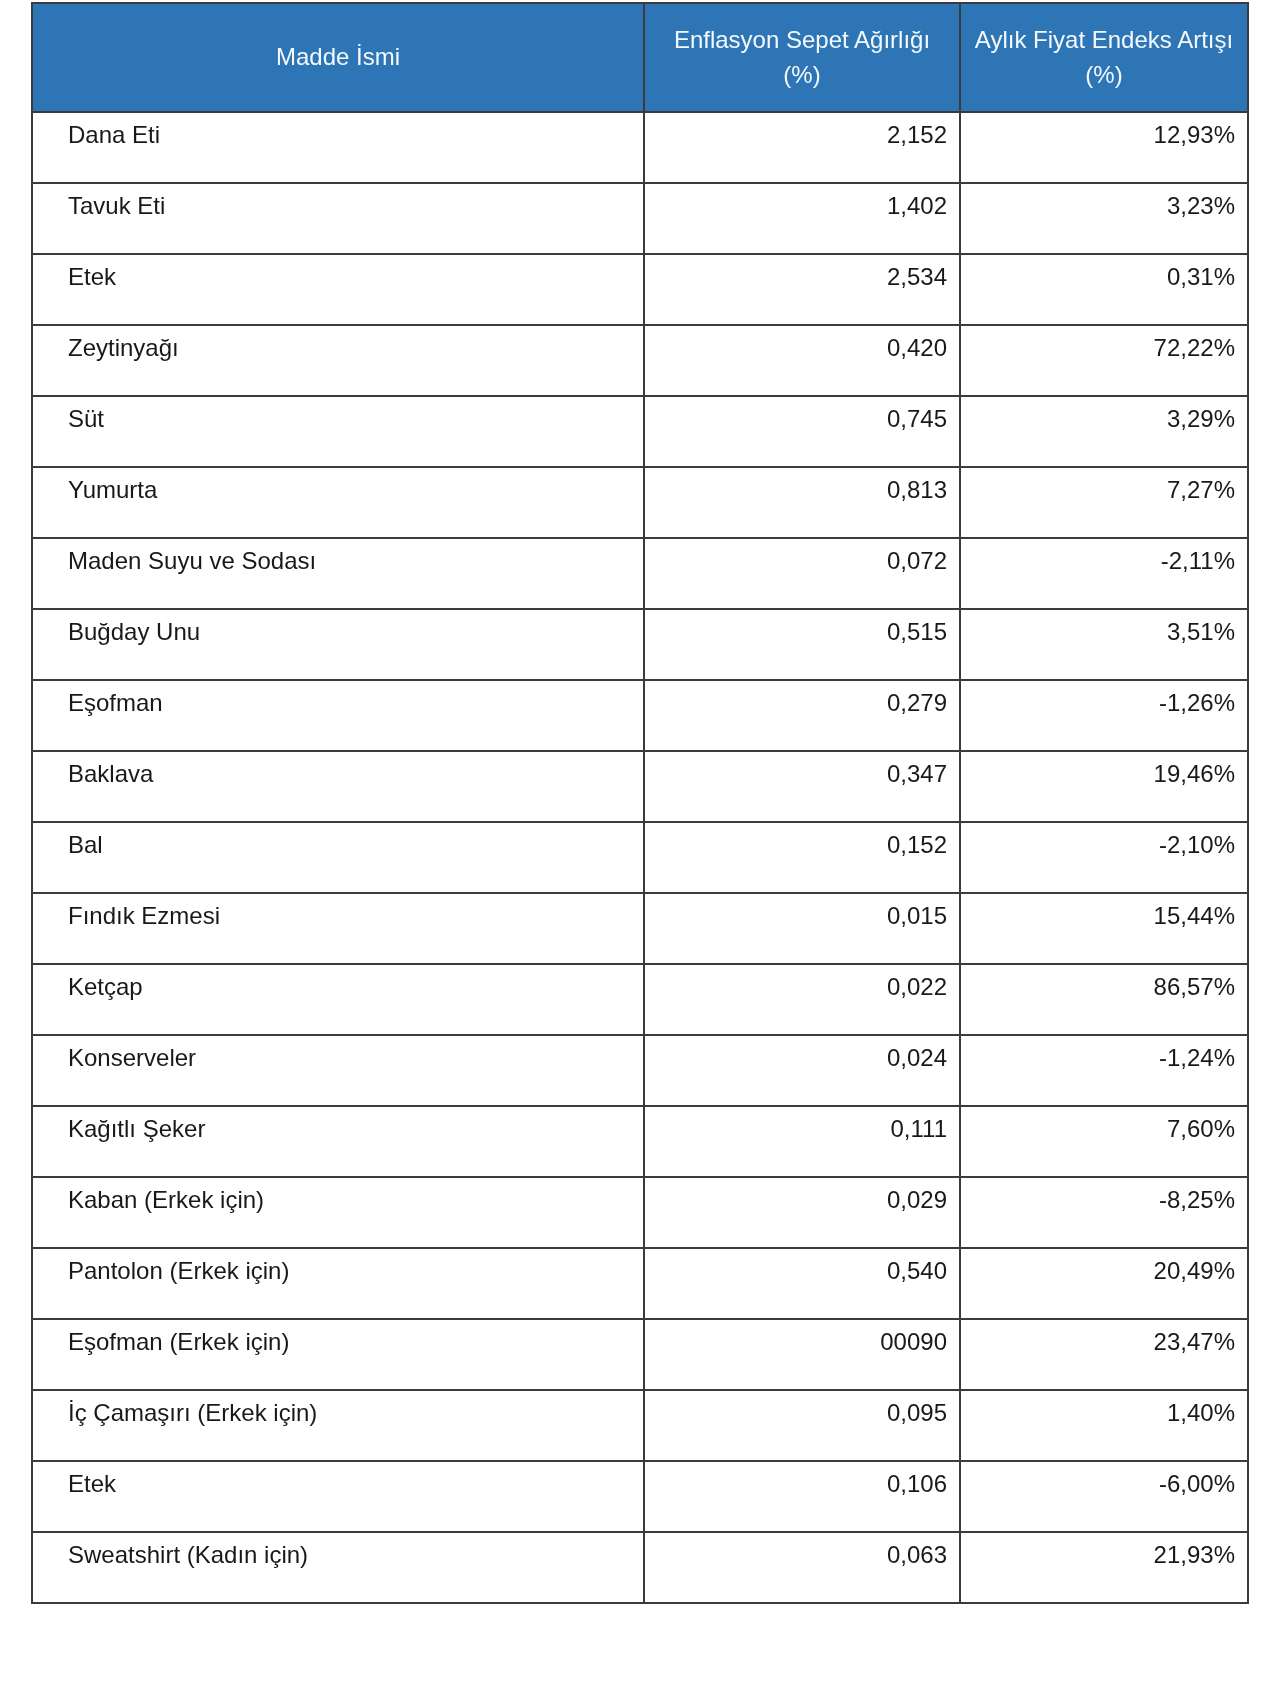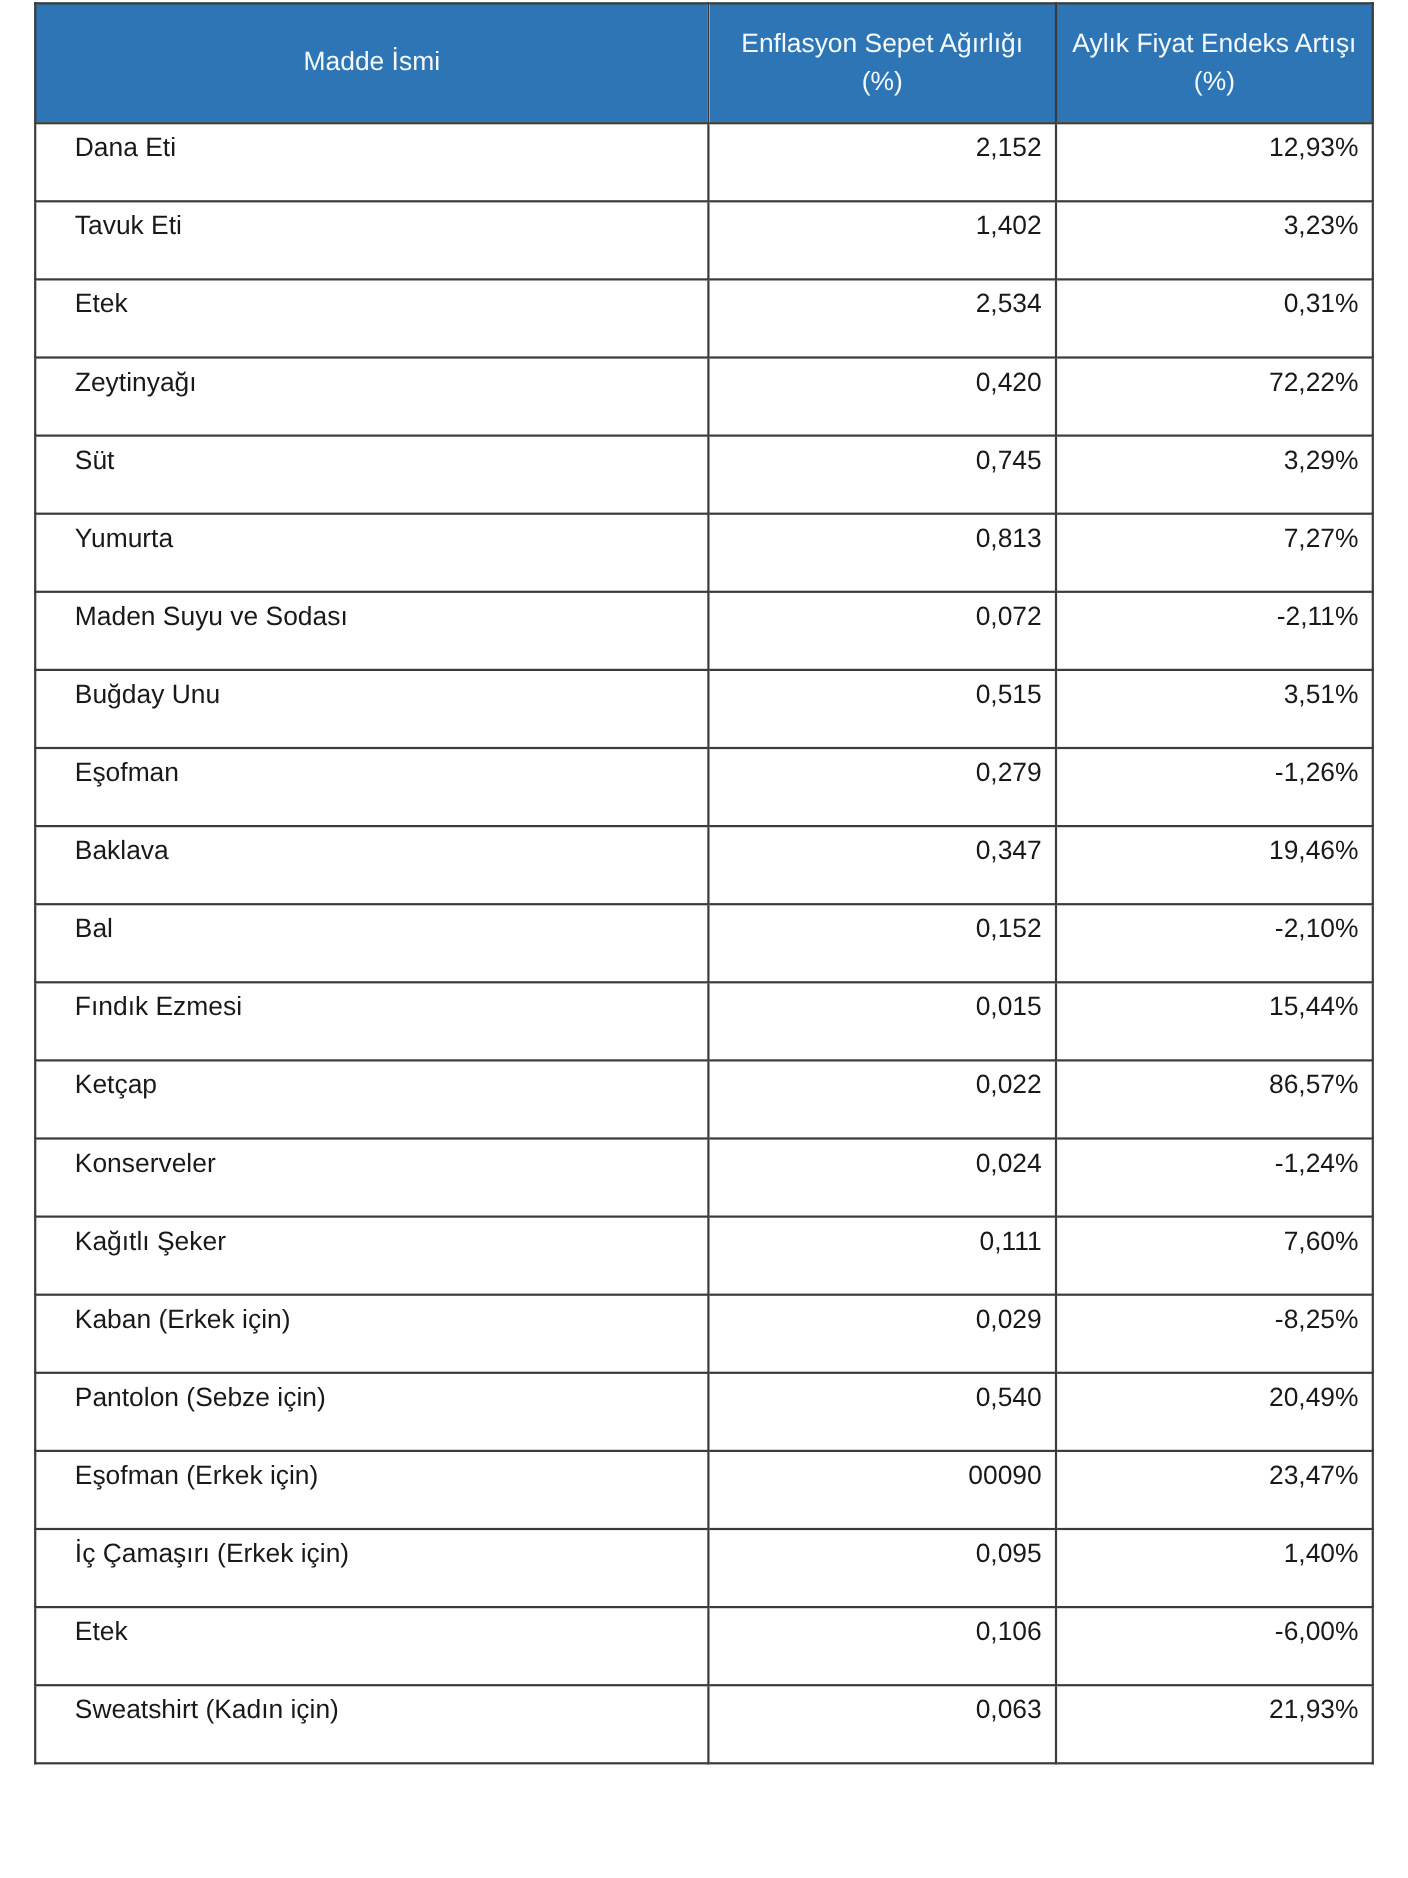--- a/index.html
+++ b/index.html
@@ -160,21 +160,21 @@
           <td class="name">Kağıtlı Şeker</td>
           <td class="num">0,111</td>
           <td class="num">7,60%</td>
         </tr>
         <tr>
           <td class="name">Kaban (Erkek için)</td>
           <td class="num">0,029</td>
           <td class="num">-8,25%</td>
         </tr>
         <tr>
-          <td class="name">Pantolon (Sebze için)</td>
+          <td class="name">Pantolon (Erkek için)</td>
           <td class="num">0,540</td>
           <td class="num">20,49%</td>
         </tr>
         <tr>
           <td class="name">Eşofman (Erkek için)</td>
           <td class="num">00090</td>
           <td class="num">23,47%</td>
         </tr>
         <tr>
           <td class="name">İç Çamaşırı (Erkek için)</td>

